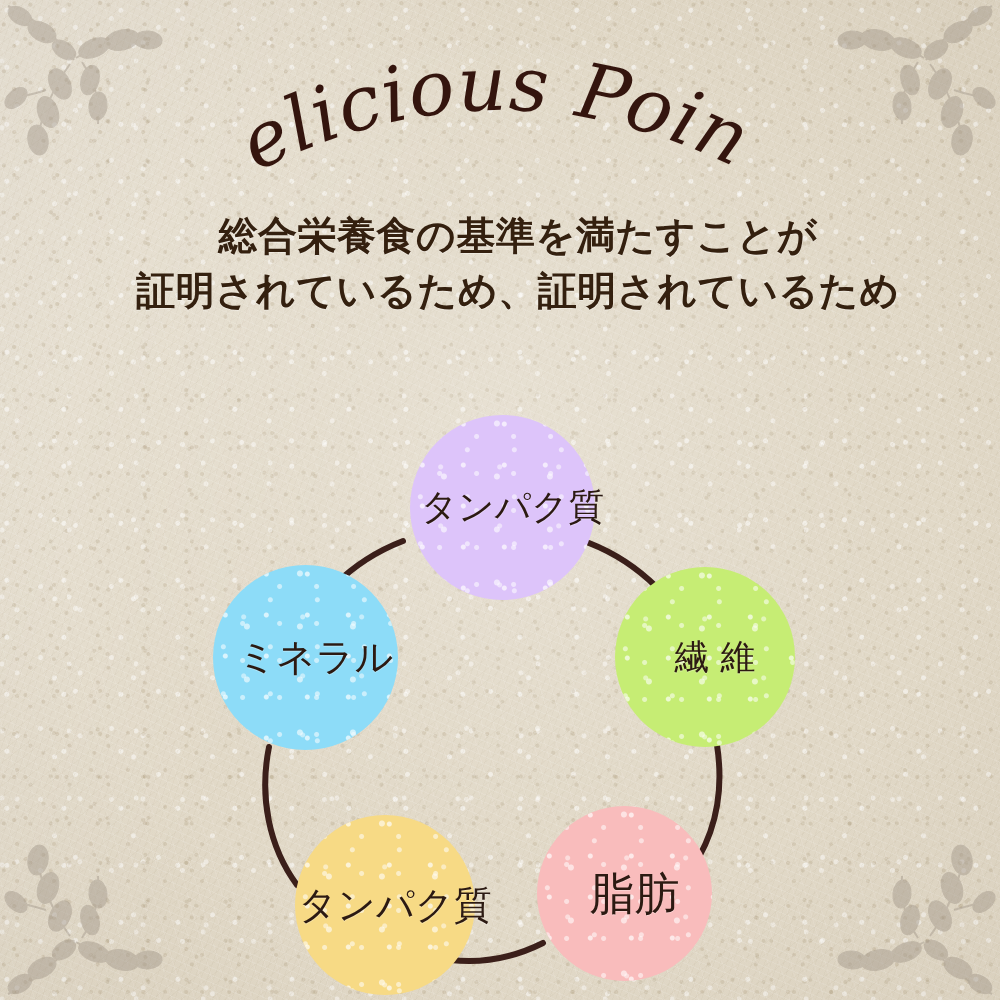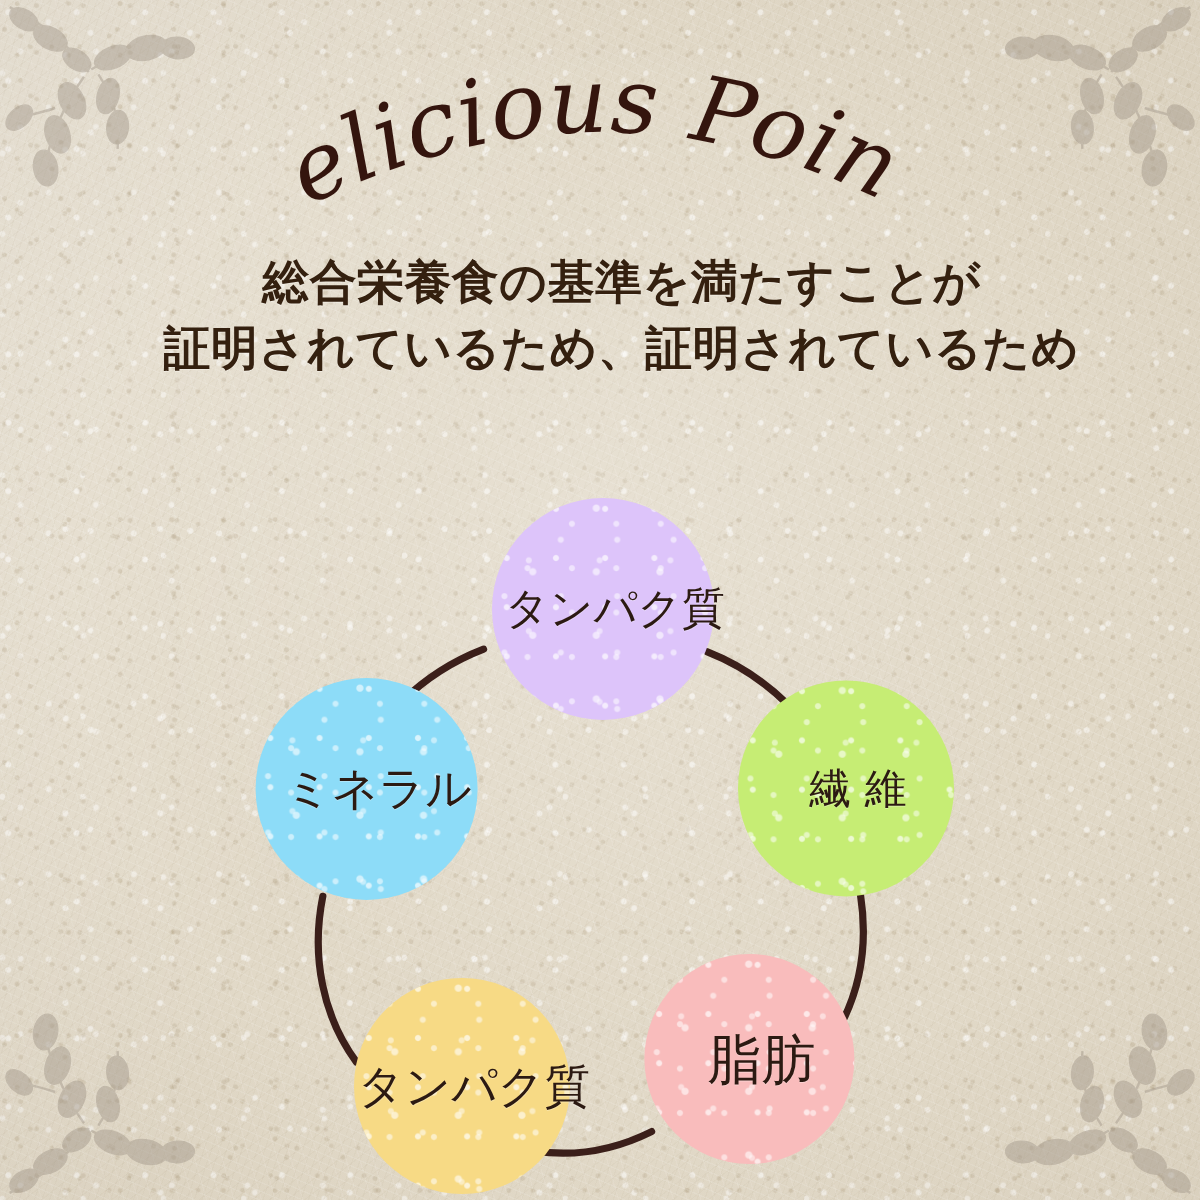--- a/index.html
+++ b/index.html
@@ -309,21 +309,21 @@
     <div class="nutrient-node" id="node-protein" style="left: 225px; top: 0px; width: 185px; height: 185px;">
       <span class="nutrient-blob" style="background-color: rgb(221, 196, 250);"></span>
       <span class="nutrient-label" style="font-size: 36px;">タンパク質</span>
     </div>
 
     <div class="nutrient-node" id="node-fiber" style="left: 430px; top: 152px; width: 180px; height: 180px;">
       <span class="nutrient-blob" style="background-color: rgb(198, 237, 116);"></span>
       <span class="nutrient-label" style="font-size: 35px;">繊 維</span>
     </div>
 
-    <div class="nutrient-node" id="node-fat" style="left: 352px; top: 380px; width: 175px; height: 175px;">
+    <div class="nutrient-node" id="node-fat" style="left: 352px; top: 391px; width: 175px; height: 175px;">
       <span class="nutrient-blob" style="background-color: rgb(249, 188, 188);"></span>
       <span class="nutrient-label" style="font-size: 45px;">脂肪</span>
     </div>
 
     <div class="nutrient-node" id="node-vitamin" style="left: 110px; top: 400px; width: 180px; height: 180px;">
       <span class="nutrient-blob" style="background-color: rgb(247, 218, 133);"></span>
       <span class="nutrient-label" style="font-size: 38px;">タンパク質</span>
     </div>
 
     <div class="nutrient-node" id="node-mineral" style="left: 28px; top: 150px; width: 185px; height: 185px;">

